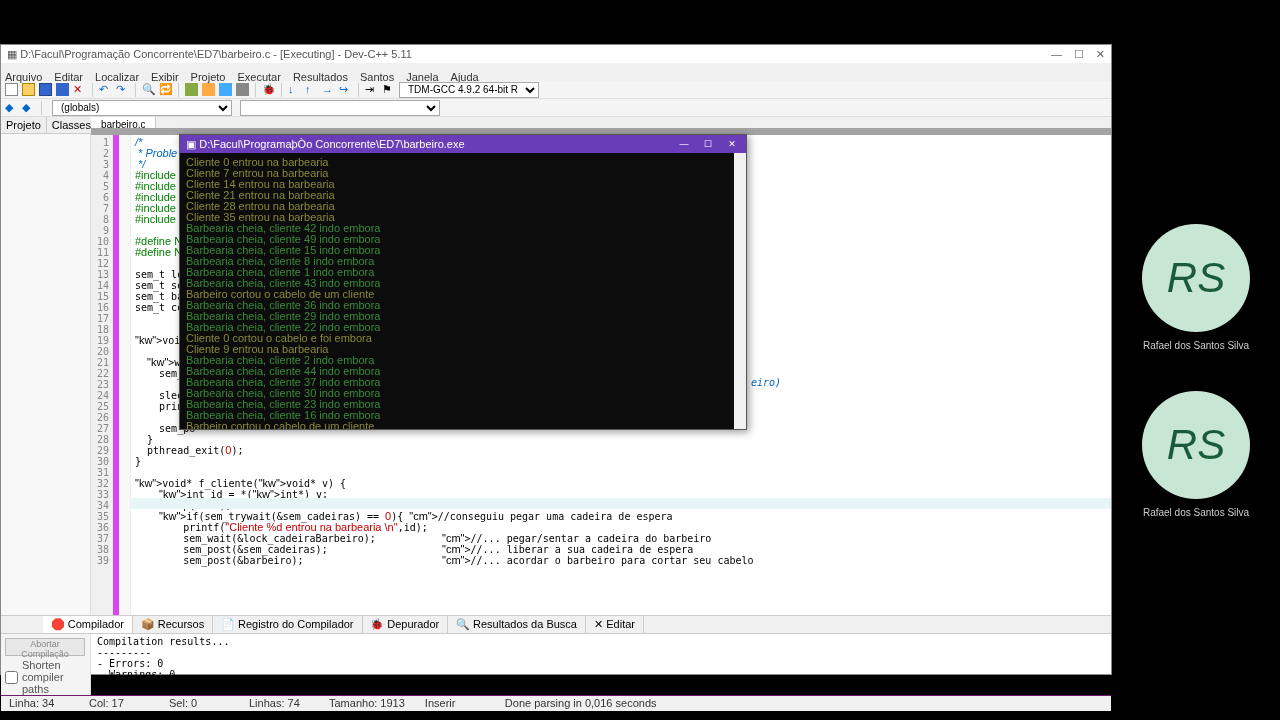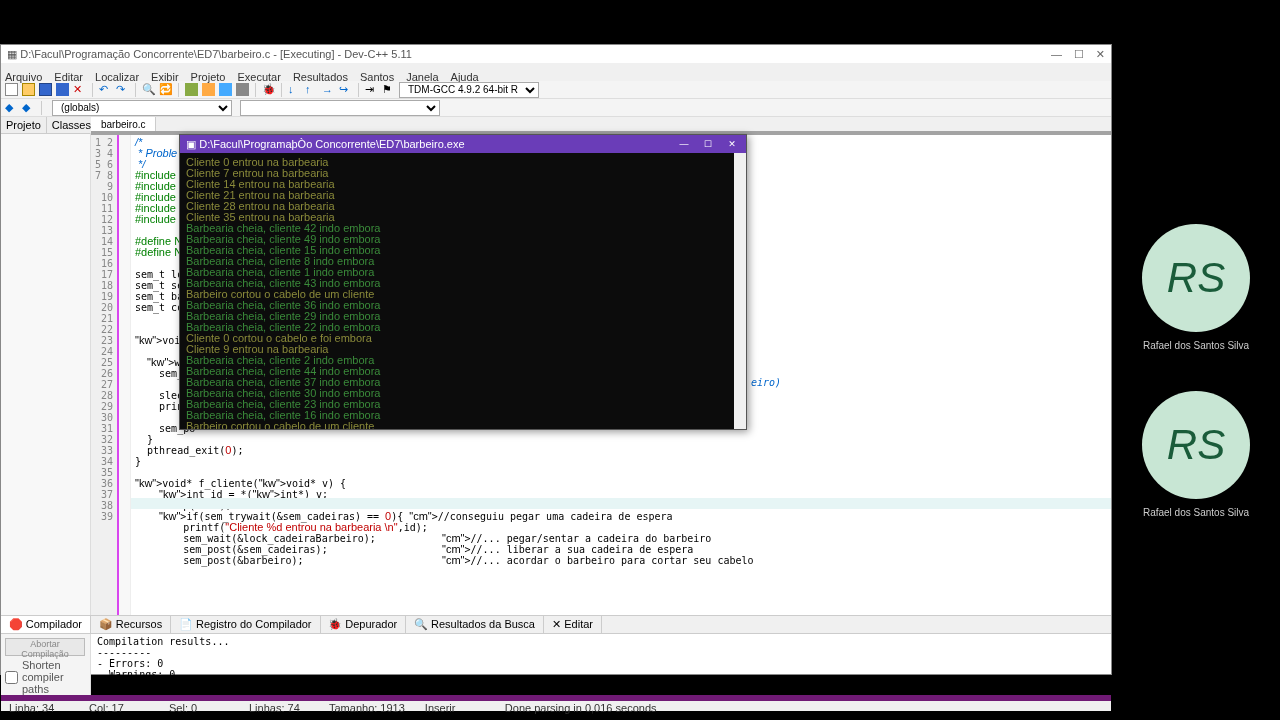--- a/index.html
+++ b/index.html
@@ -12,39 +12,39 @@
 .toolbar1, .toolbar2 { height: 18px; background: #f4f4f4; border-bottom: 1px solid #ddd; display: flex; align-items: center; padding: 0 4px; gap: 4px; }
 .tb-icon { width: 13px; height: 13px; display: inline-block; }
 .tb-sep { width: 1px; height: 14px; background: #ccc; margin: 0 2px; }
 .compiler-sel { height: 16px; width: 140px; border: 1px solid #aaa; font-size: 10px; padding: 0 4px; background: #fff; }
 .globals-sel { height: 16px; width: 180px; border: 1px solid #aaa; font-size: 10px; padding: 0 4px; background: #fff; margin-left: 4px; }
 .main-area { display: flex; height: 498px; }
 .sidebar { width: 90px; background: #f8f8f8; border-right: 1px solid #ddd; }
 .sidebar-tabs { display: flex; font-size: 9px; border-bottom: 1px solid #ccc; }
 .sidebar-tabs span { padding: 2px 5px; border-right: 1px solid #ccc; background: #eee; }
 .editor-area { flex: 1; display: flex; flex-direction: column; position: relative; }
-.file-tab { height: 18px; background: #f0f0f0; border-bottom: 4px solid #a3a3a3; display: flex; }
+.file-tab { height: 18px; background: #f0f0f0; border-bottom: 7px solid #a3a3a3; display: flex; }
 .file-tab span { padding: 2px 10px; background: #fff; border-right: 1px solid #ccc; font-size: 10px; }
 .code-pane { flex: 1; background: #fff; display: flex; overflow: hidden; position: relative; }
-.gutter { width: 28px; background: #f0f0f0; text-align: right; padding: 2px 4px 0 0; color: #888; font-family: Consolas, monospace; font-size: 10px; line-height: 11px; border-right: 2px solid #d946ef; }
+.gutter { width: 28px; background: #f0f0f0; text-align: right; padding: 2px 4px 0 0; color: #888; font-family: Consolas, monospace; font-size: 10px; line-height: 11px; border-right: 6px solid #d946ef; }
 .fold-gutter { width: 12px; background: #f8f8f8; border-right: 1px solid #eee; }
 .code { flex: 1; padding: 2px 4px; font-family: Consolas, monospace; font-size: 10px; line-height: 11px; white-space: pre; color: #000; position: relative; }
 .hl-line { position: absolute; left: 0; right: 0; height: 11px; background: #e6f5f5; }
 .pp { color: #008000; }
 .cm { color: #0066cc; font-style: italic; }
 .str { color: #c00000; }
 .num { color: #c00000; }
 .bottom-tabs { height: 18px; background: #f0f0f0; border-top: 1px solid #ccc; display: flex; font-size: 10px; }
 .bottom-tabs span { padding: 2px 8px; border-right: 1px solid #ccc; display: flex; align-items: center; gap: 4px; }
-.bottom-tabs span.active { background: #fff; }
+.bottom-tabs span.active { background: #fff; margin-left: 42px; }
 .compile-panel { display: flex; height: 62px; border-top: 1px solid #ccc; }
 .compile-left { width: 90px; background: #f4f4f4; border-right: 1px solid #ddd; padding: 4px; }
 .compile-left button { width: 80px; height: 18px; font-size: 9px; background: #e8e8e8; border: 1px solid #bbb; margin-bottom: 2px; color: #888; }
 .compile-out { flex: 1; font-family: Consolas, monospace; font-size: 10px; padding: 2px 6px; line-height: 11px; white-space: pre; color: #000; position: relative; overflow: hidden; }
-.statusbar { height: 16px; background: #f0f0f0; border-top: 6px solid #701a75; display: flex; font-size: 10px; padding: 1px 8px; gap: 20px; color: #333; }
+.statusbar { height: 16px; background: #f0f0f0; border-top: 1px solid #701a75; display: flex; font-size: 10px; padding: 1px 8px; gap: 20px; color: #333; }
 .statusbar span { min-width: 60px; }
 .console-window { position: absolute; left: 179; top: 134px; width: 568px; height: 296px; background: #000; border: 1px solid #555; z-index: 10; box-shadow: 2px 2px 8px rgba(0,0,0,0.4); }
 .console-title { height: 18px; background: #6a3db8; color: #fff; display: flex; align-items: center; padding: 0 6px; font-size: 10px; }
 .console-title .ctrls { margin-left: auto; display: flex; gap: 8px; }
 .console-title .cbtn { width: 16px; height: 14px; display: flex; align-items: center; justify-content: center; color: #fff; font-size: 9px; }
 .console-body { padding: 4px 6px; font-family: Consolas, monospace; font-size: 10px; line-height: 11px; color: #4a9; white-space: pre; height: 276px; overflow: hidden; background: #0c0c0c; }
 .console-line.y { color: #8a8a3a; }
 .console-line.g { color: #3a8a3a; }
 .scrollbar-v { position: absolute; right: 0; top: 18px; bottom: 0; width: 12px; background: #f0f0f0; }
 .watermark { position: absolute; right: 20px; bottom: 30px; color: #bbb; font-size: 12px; text-align: left; }

